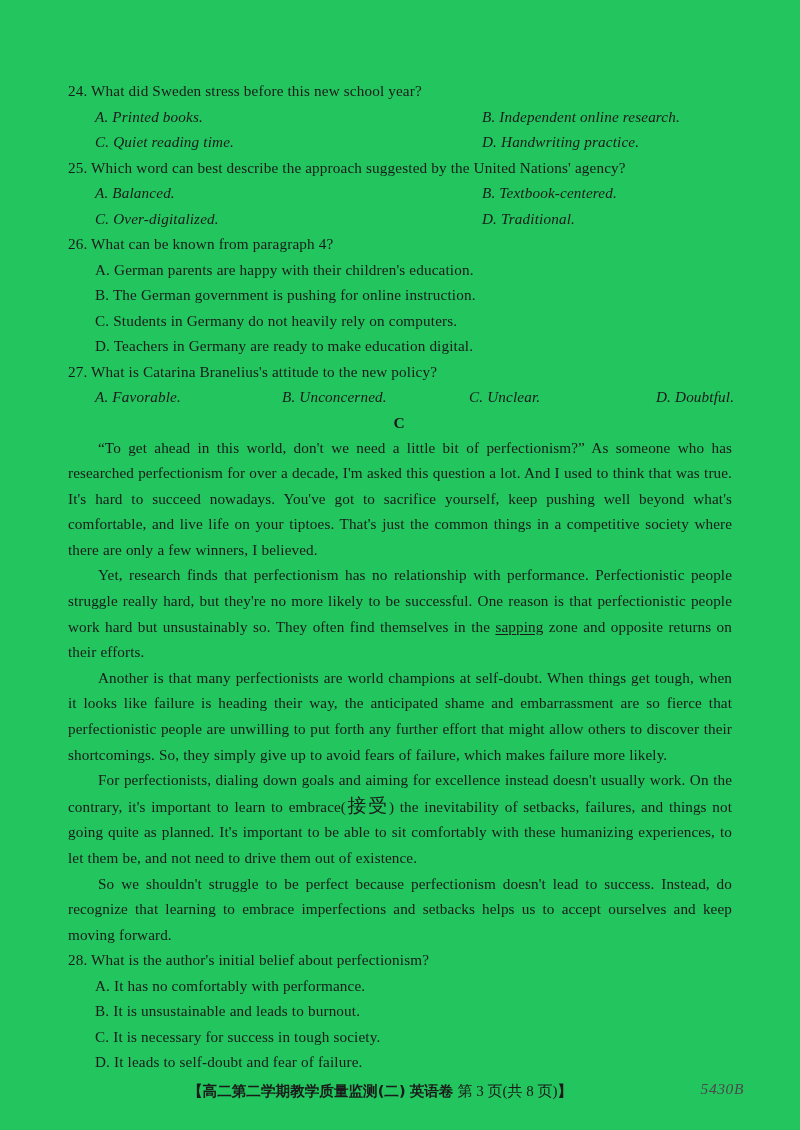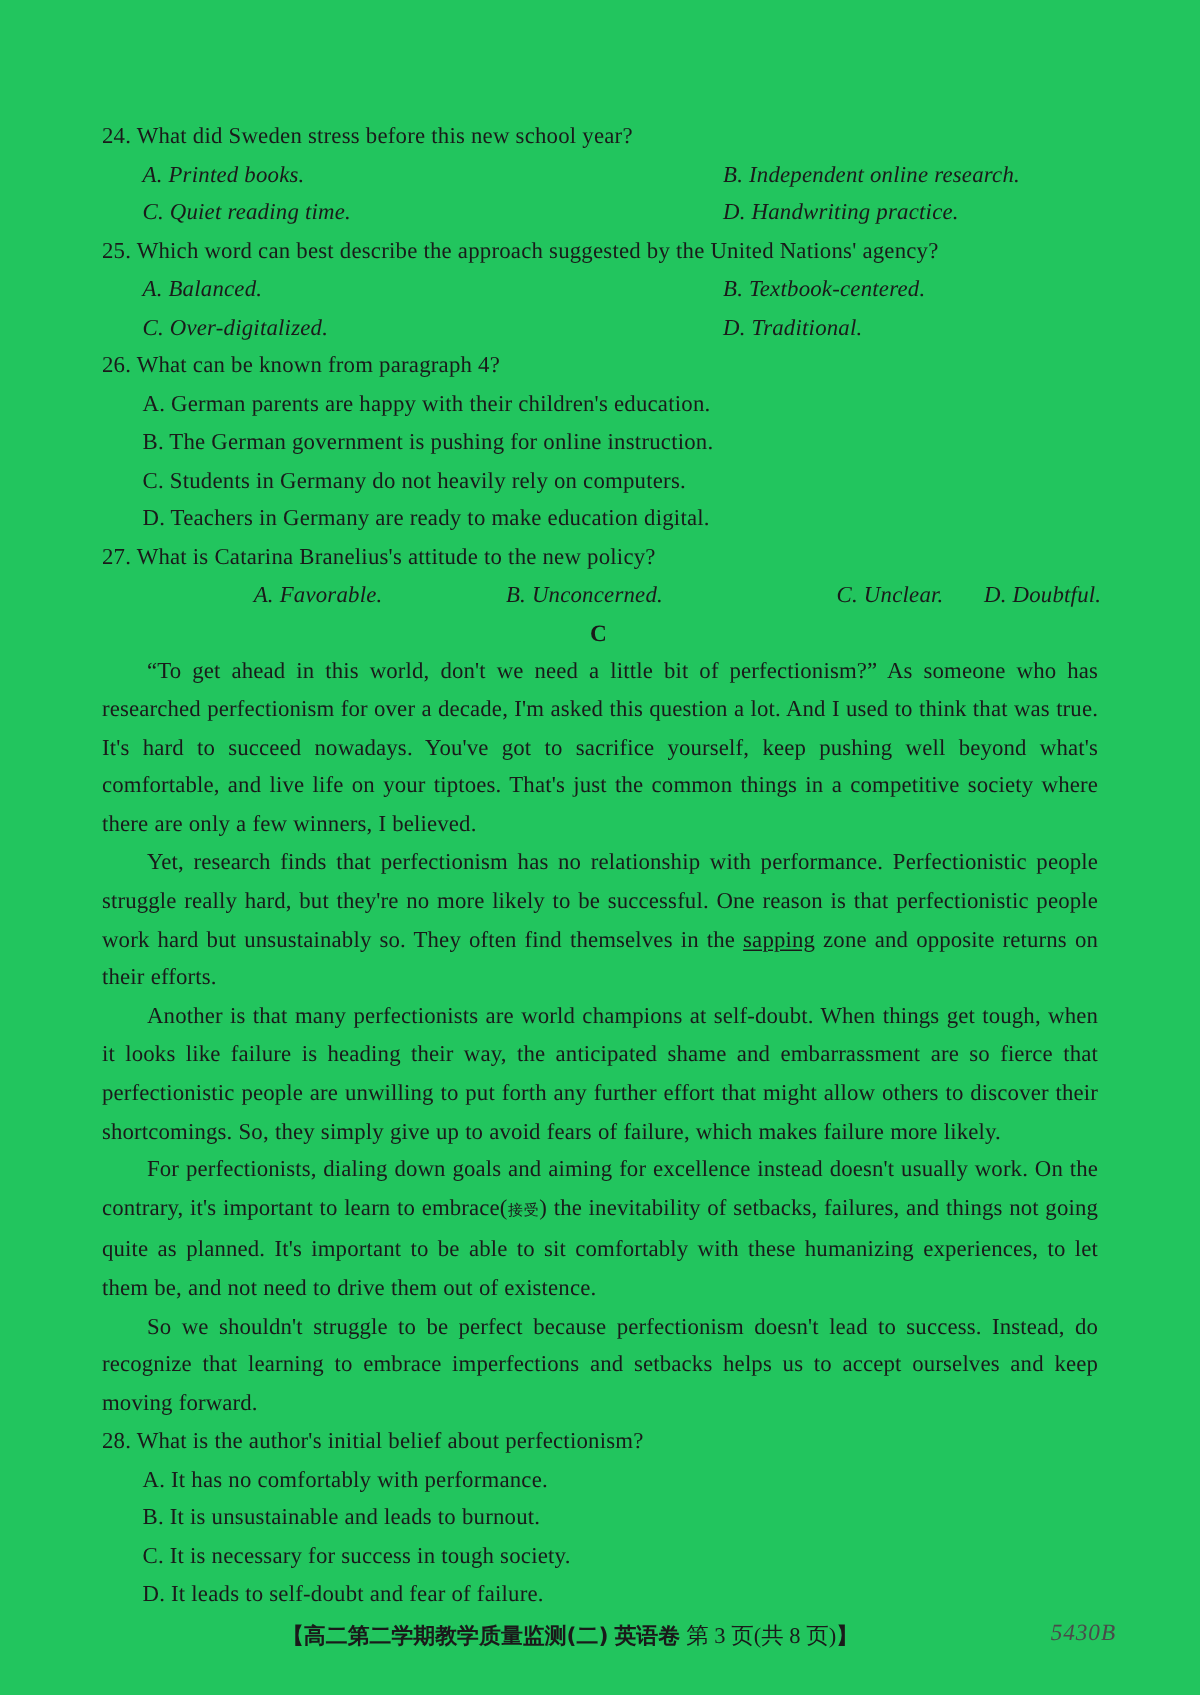--- a/index.html
+++ b/index.html
@@ -50,21 +50,20 @@
   }
   .opt-row.two-col > .opt {
     flex: 0 0 360px;
   }
   .opt-row.two-col > .opt:last-child {
     flex: 1 1 auto;
   }
   .opt-row.four-col > .opt {
     flex: 0 0 160px;
     white-space: nowrap;
-    text-align: right;
   }
   .opt-row.four-col > .opt:nth-child(3) {
     flex: 0 0 160px;
   }
   .opt-row.four-col > .opt:last-child {
     flex: 1 1 auto;
   }
   .opt-row .opt {
     padding-left: 27px;
     white-space: nowrap;
@@ -90,21 +89,21 @@
     text-align: justify;
     text-align-last: left;
     text-indent: 30px;
     letter-spacing: 0.1px;
     word-spacing: 0.2px;
   }
   .passage p:last-child {
     text-align-last: left;
   }
   .u { text-decoration: underline; text-underline-offset: 2px; }
-  .cn-gloss { font-family: "DejaVu Sans", sans-serif; font-size: 10px; }
+  .cn-gloss { font-family: "DejaVu Sans", sans-serif; font-size: 19px; }
 
   
   .footer {
     position: absolute;
     left: 0;
     top: 1079px;
     width: 800px;
     height: 30px;
   }
   .footer-main {

